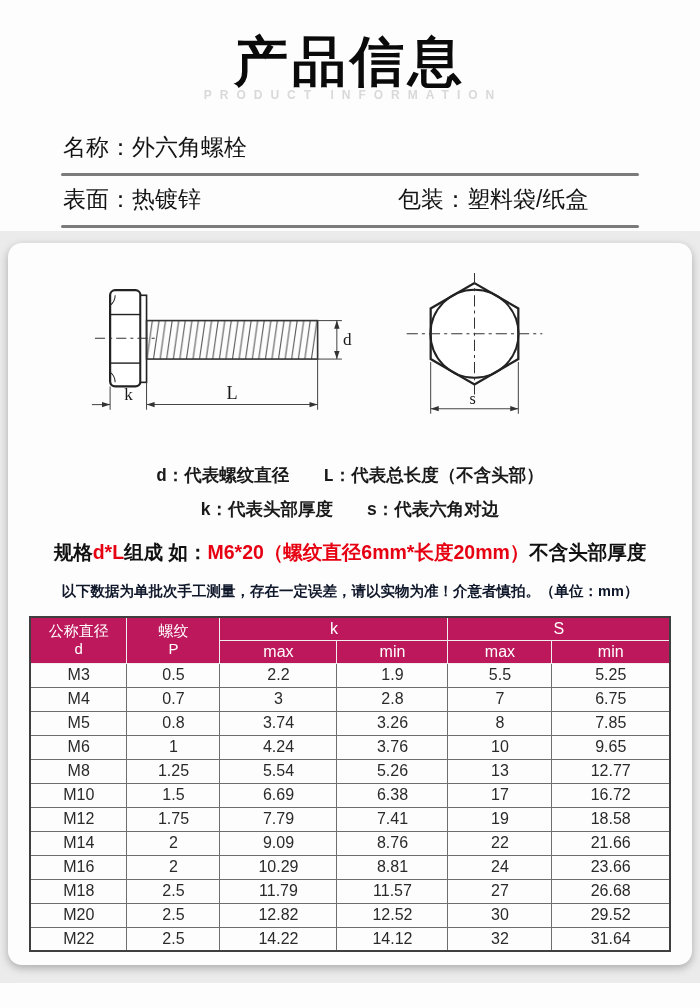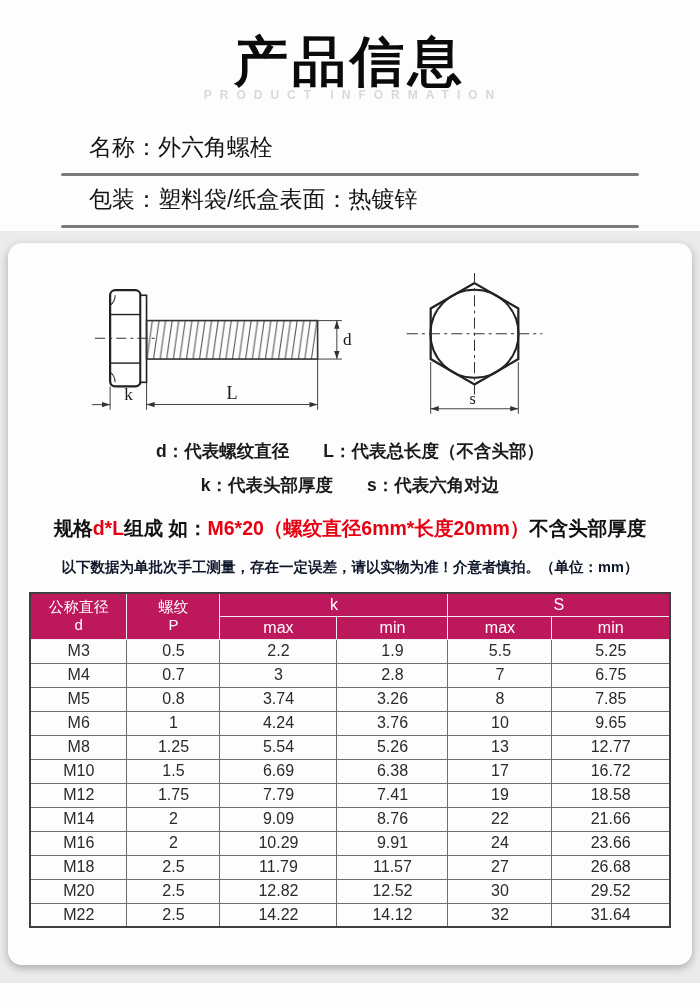--- a/index.html
+++ b/index.html
@@ -16,42 +16,42 @@
     font-size:54px; font-weight:900; letter-spacing:4px; color:#0a0a0a;
     line-height:1.3;
   }
   .hdr .sub {
     margin-top:-8px; font-size:12px; font-weight:700; letter-spacing:8px;
     color:#d9d9d9;
     padding-left:6px;
   }
   
   .info { padding:0; }
-  .info-row { display:flex; padding:8px 0 10px 89px; }
+  .info-row { display:flex; padding:8px 0 10px 63px; }
   .info-item { font-size:23px; font-weight:500; color:#141414; }
   .info-item.first { width:335px; }
   .divider {
     height:3px; width:578px; margin-left:61px; background:#7b7b7b;
     border-radius:2px;
   }
   
   .lower {
     margin-top:3px; background:#ebebeb; height:752px; padding:12px 8px 0;
   }
   .card {
     background:#fdfdfd; border-radius:14px; height:722px;
     box-shadow:0 3px 9px rgba(0,0,0,0.28);
     padding-top:28px;
   }
   .drawing { display:block; margin:0 auto; width:620px; height:166px; }
   .legend-line {
     display:flex; justify-content:center; gap:34px;
     font-size:17.5px; font-weight:700; color:#1a1a1a;
   }
-  .legend-line.l1 { margin-top:2px; }
+  .legend-line.l1 { margin-top:26px;font-family:Liberation Mono, monospace; }
   .legend-line.l2 { margin-top:10px; }
   .spec-line {
     margin-top:18px; text-align:center; font-size:19.5px; font-weight:700;
     color:#111; white-space:nowrap;
   }
   .spec-line .red { color:#e60012; }
   .warn-line {
     margin-top:16px; text-align:center; font-size:14.5px; font-weight:700;
     color:#0f172a;
   }
@@ -83,22 +83,22 @@
   <h1>产品信息</h1>
   <div class="sub">PRODUCT INFORMATION</div>
 </div>
 
 <div class="info">
   <div class="info-row">
     <div class="info-item first"><span>名称：</span><span>外六角螺栓</span></div>
   </div>
   <div class="divider"></div>
   <div class="info-row">
+    <div class="info-item first"><span>表面：</span><span>热镀锌</span></div>
     <div class="info-item"><span>包装：</span><span>塑料袋/纸盒</span></div>
-    <div class="info-item first"><span>表面：</span><span>热镀锌</span></div>
   </div>
   <div class="divider"></div>
 </div>
 
 <div class="lower">
   <div class="card">
 
     <svg class="drawing" viewBox="0 0 600 164">
       <defs>
         <pattern id="threads" patternUnits="userSpaceOnUse" x="99" y="49" width="6.5" height="38">
@@ -251,21 +251,21 @@
             <td>2</td>
             <td>9.09</td>
             <td>8.76</td>
             <td>22</td>
             <td>21.66</td>
           </tr>
           <tr>
             <td>M16</td>
             <td>2</td>
             <td>10.29</td>
-            <td>9.91</td>
+            <td>8.81</td>
             <td>24</td>
             <td>23.66</td>
           </tr>
           <tr>
             <td>M18</td>
             <td>2.5</td>
             <td>11.79</td>
             <td>11.57</td>
             <td>27</td>
             <td>26.68</td>

